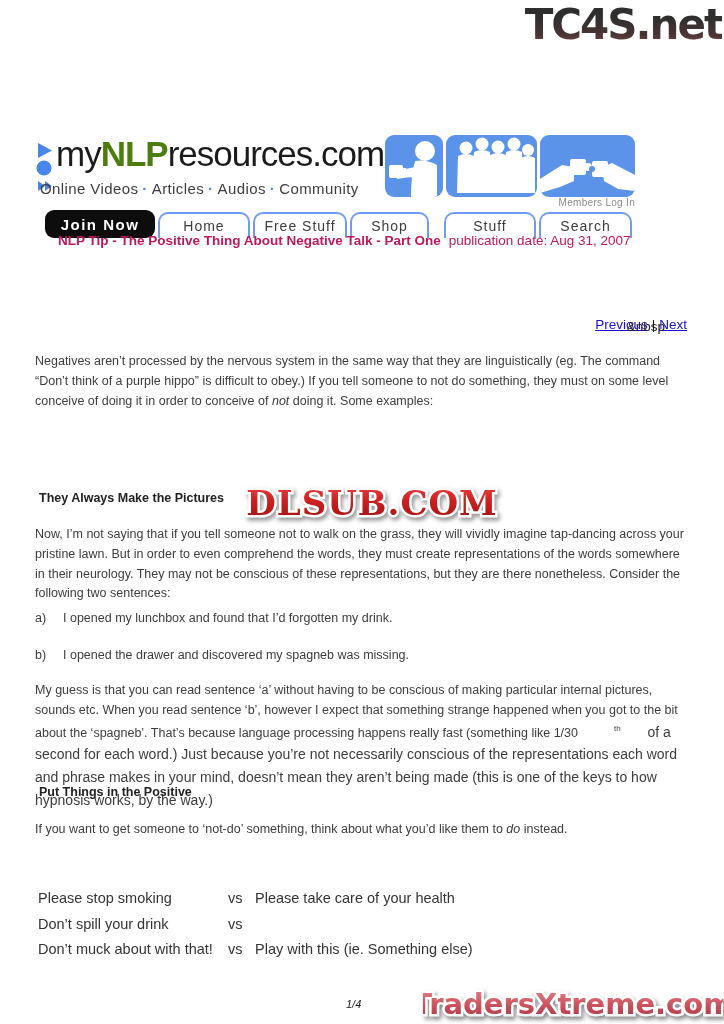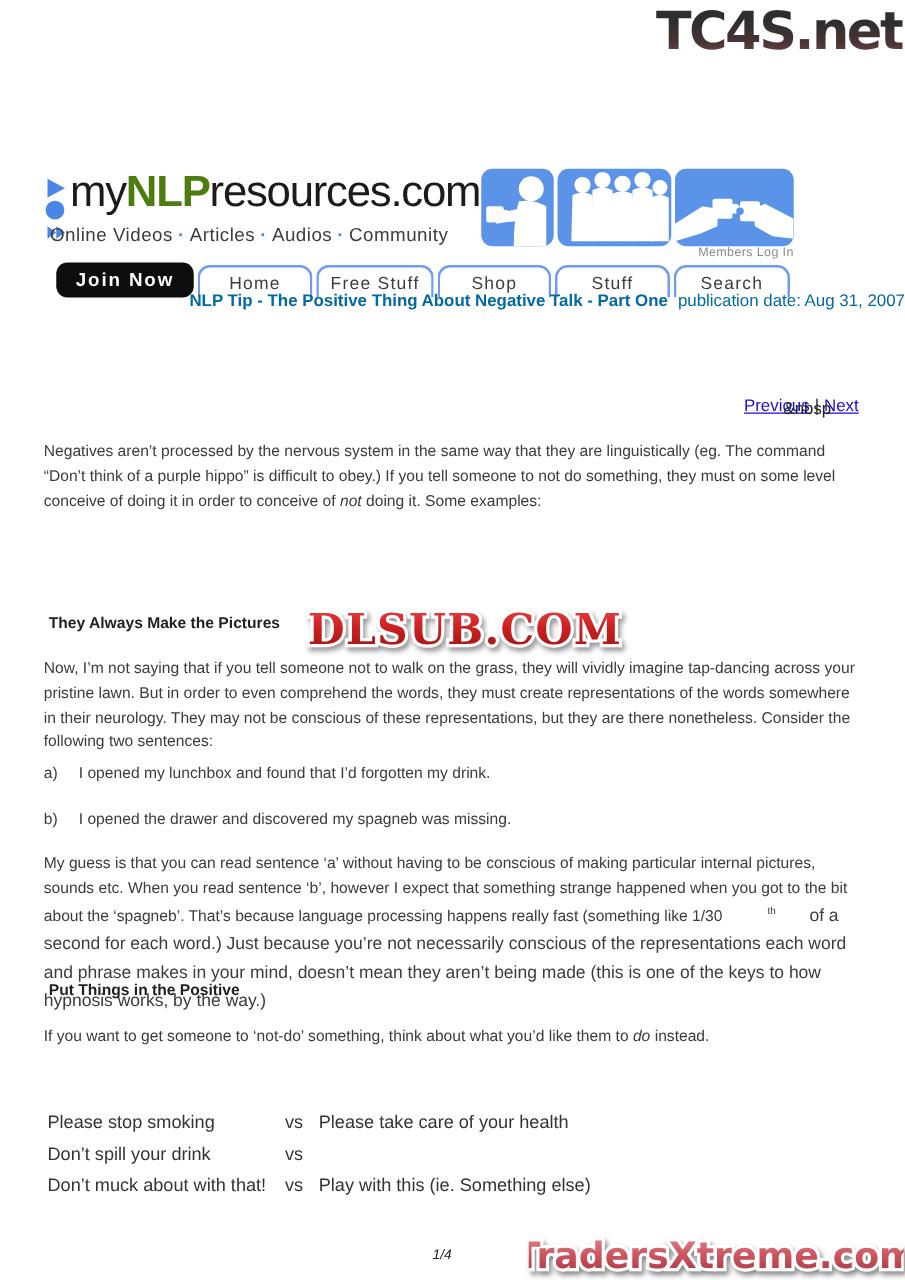--- a/index.html
+++ b/index.html
@@ -55,29 +55,29 @@
   .tab {
     position:absolute; top:212px; height:26px; background:#ffffff;
     border:2px solid #6f9cf2; border-bottom:none;
     border-radius:10px 10px 0 0;
     font-size:14px; color:#3d3d3d; letter-spacing:1px;
     display:flex; align-items:flex-start; justify-content:center;
     padding-top:4px; cursor:pointer;
   }
   .tab-0 { left:158px; width:92px; }
   .tab-1 { left:253px; width:94px; }
-  .tab-2 { left:350px; width:91px; }
+  .tab-2 { left:350px; width:79px; }
   .tab-3 { left:444px; width:92px; }
   .tab-4 { left:539px; width:93px; }
 
   
   .title-row {
     position:absolute; left:0; right:0; top:233px;
-    text-align:right; padding-left:58px; white-space:nowrap;
-    font-size:13.5px; color:#0369a1;
+    text-align:left; padding-left:58px; white-space:nowrap;
+    font-size:13.5px; color:#be185d;
   }
   .title-row .title { font-weight:bold; }
   .title-row .pubdate { font-weight:normal; padding-left:8px; }
 
   
   .pager { position:absolute; top:301px; right:37px; text-align:center; font-size:13.5px;margin-top:16px; }
   .pager a { color:#1a0dd6; text-decoration:underline; cursor:pointer; }
   .pager .sep { color:#222; padding:0 4px; text-decoration:none; }
   .pager-nbsp { position:absolute; top:319px; right:59px; font-size:13.5px; color:#222; }
 

